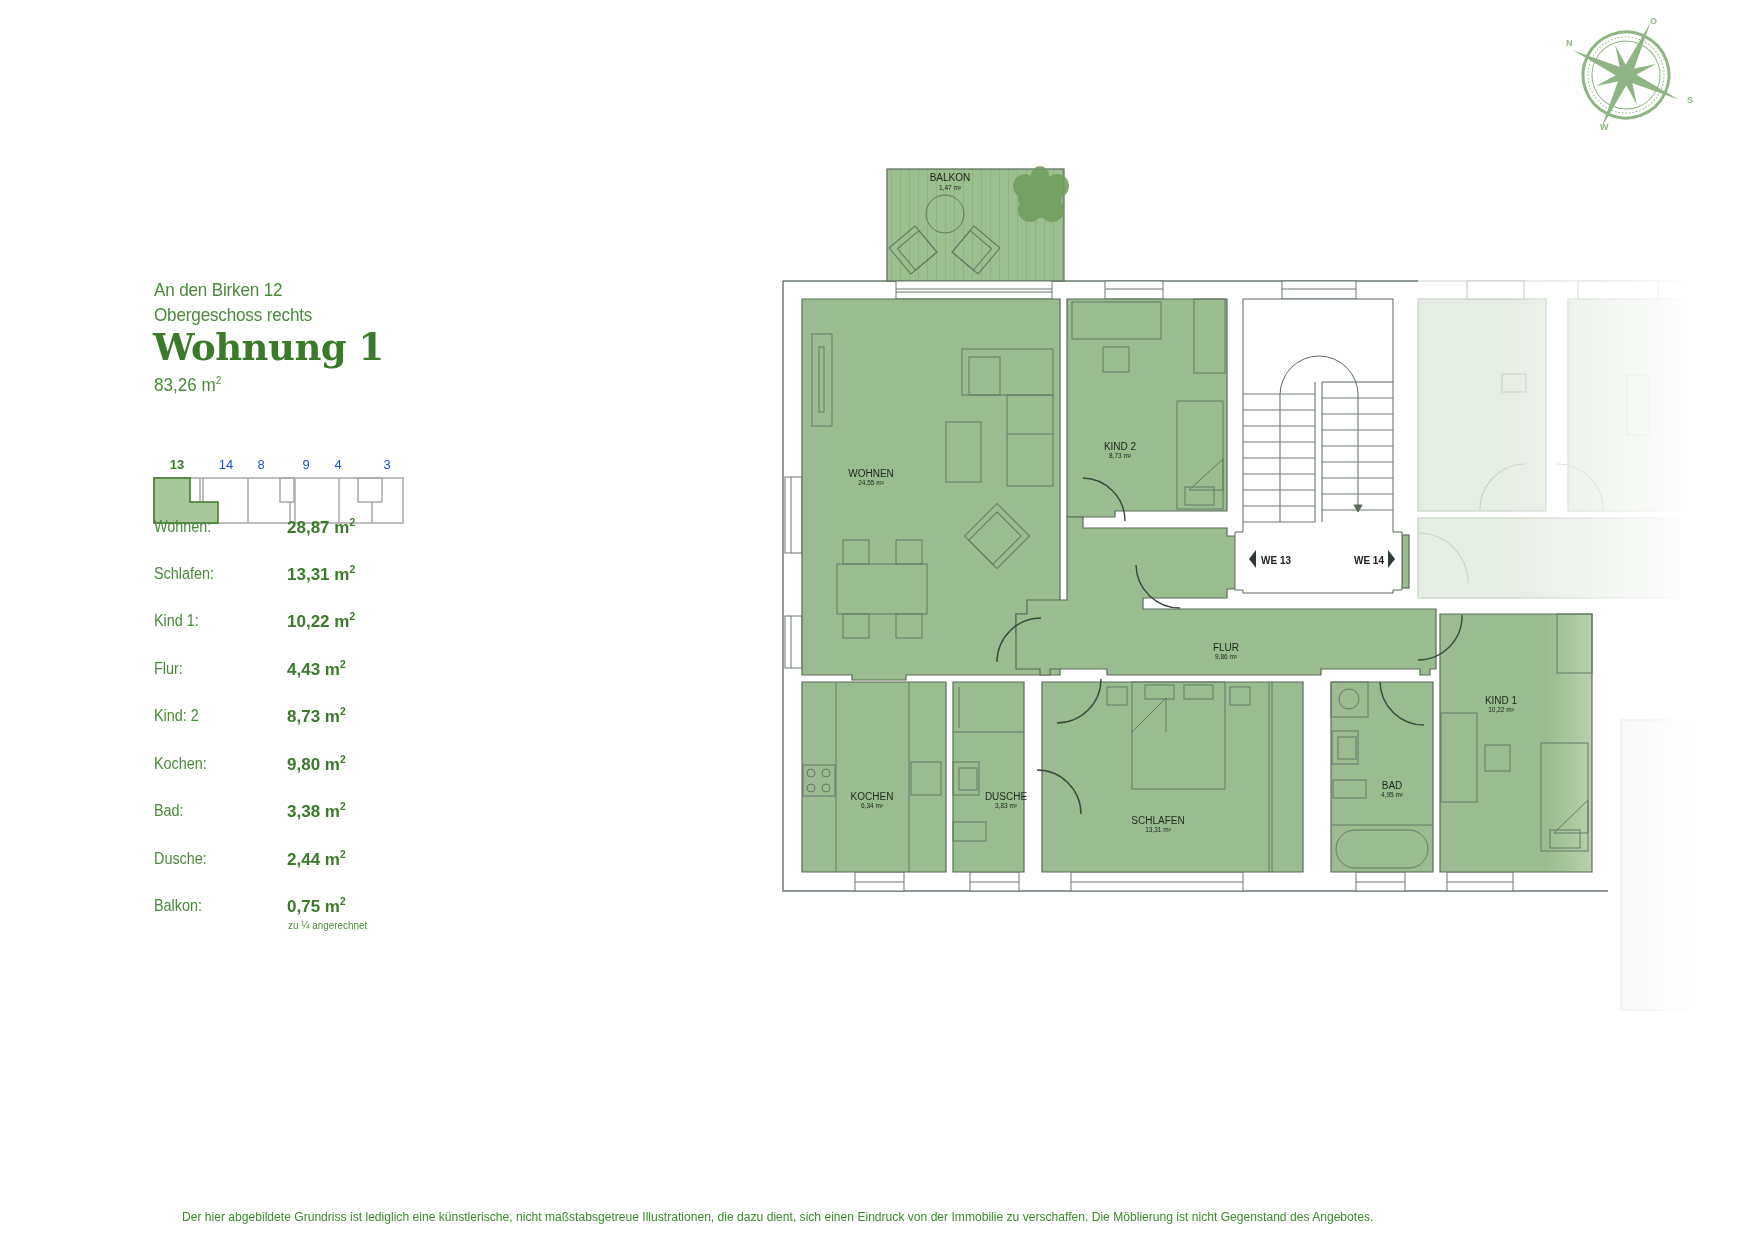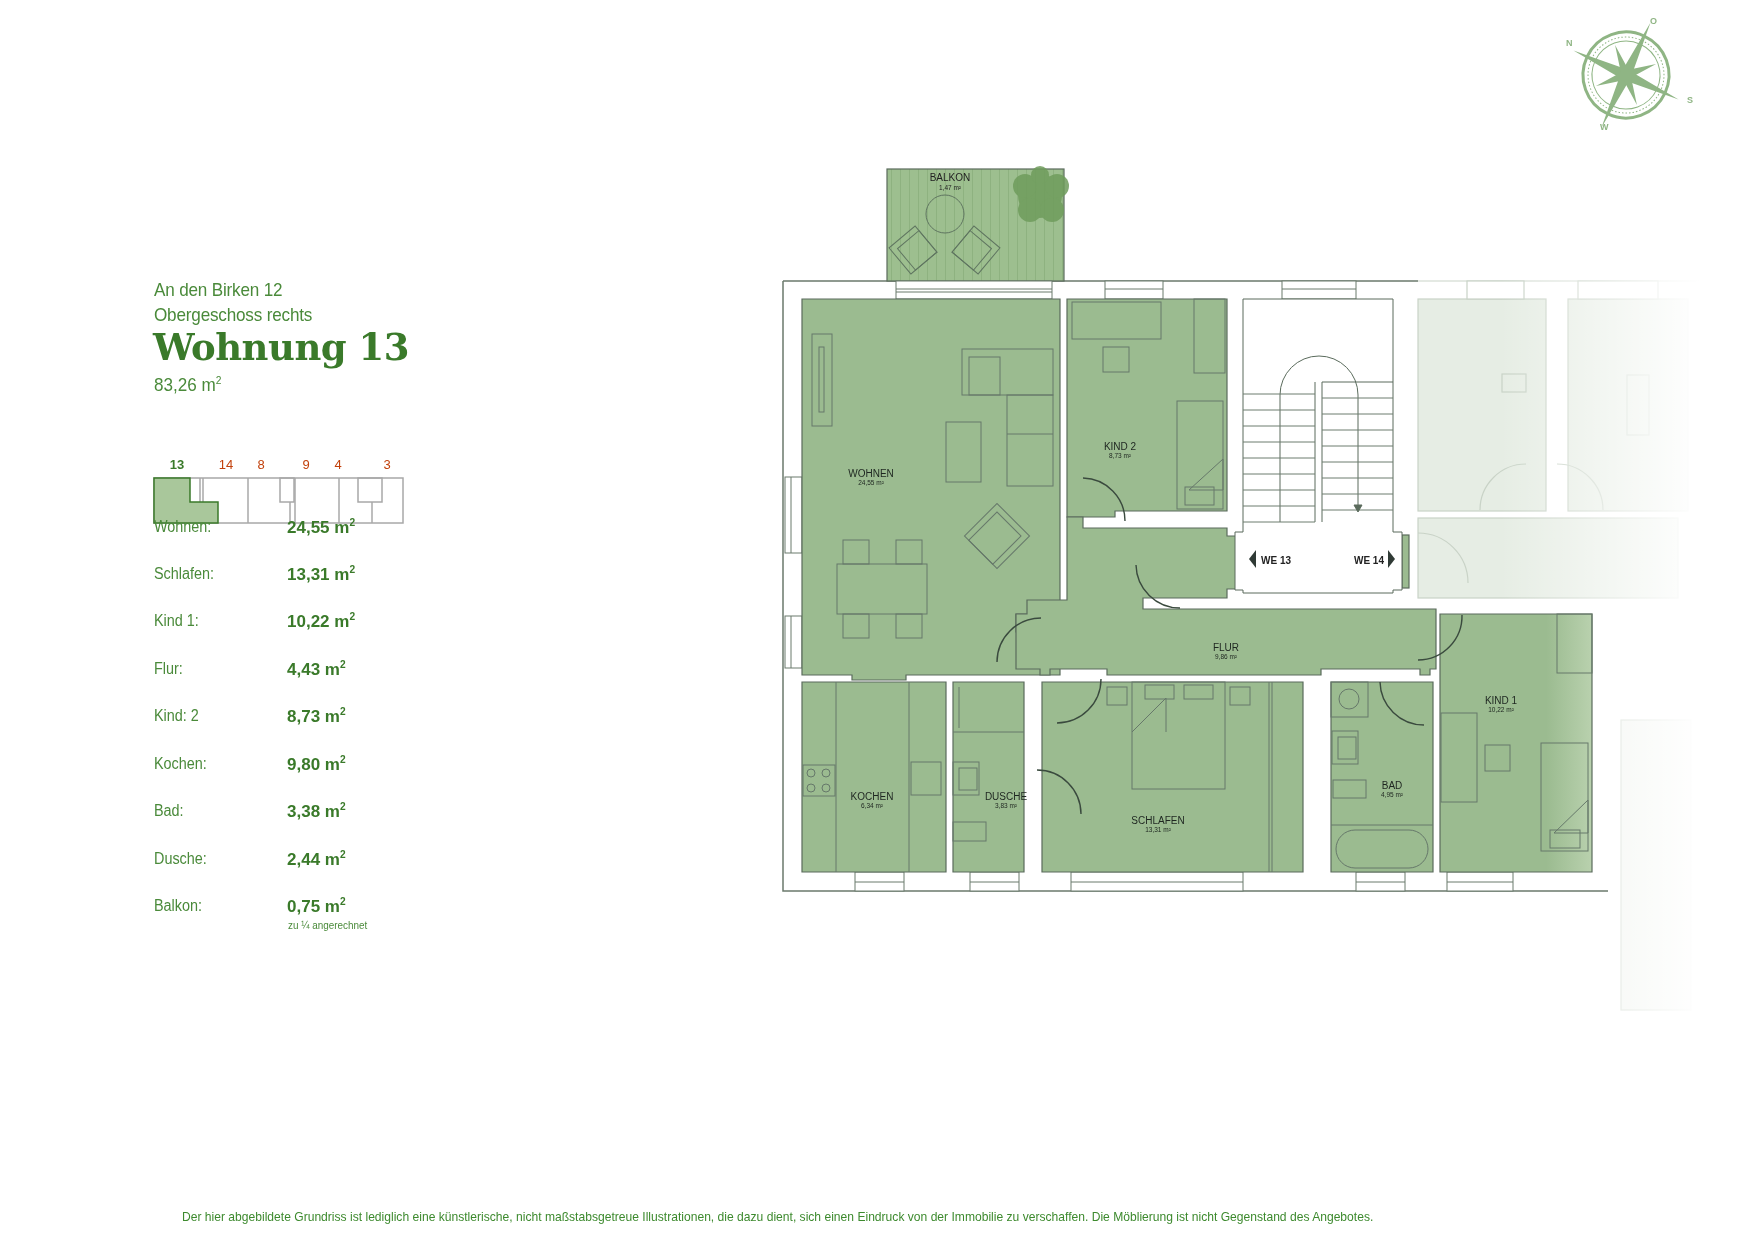--- a/index.html
+++ b/index.html
@@ -4,21 +4,21 @@
   <style>
     html, body { margin: 0; padding: 0; background: #ffffff; }
     body { width: 1755px; height: 1242px; position: relative; overflow: hidden;
            font-family: "Liberation Sans", sans-serif; color: #3d7a2e; }
     .abs { position: absolute; }
     .addr { left: 154px; font-size: 19px; color: #4a8a3a; letter-spacing: -0.2px; transform: scaleX(0.9); transform-origin: left; }
     .title { left: 153px; top: 325px; font-family: "DejaVu Serif", serif; font-weight: bold; font-size: 37px; color: #3a7a2a; letter-spacing: -0.5px; }
     .total { left: 154px; top: 374px; font-size: 19px; color: #4a8a3a; transform: scaleX(0.9); transform-origin: left; }
     .total sup, .val sup { font-size: 0.6em; }
     .minimap { left: 150px; top: 418px; margin-top: 39px; }
-    .mm-label { position: absolute; top: 0; font-size: 13px; color: #c2410c; transform: translateX(-50%); }
+    .mm-label { position: absolute; top: 0; font-size: 13px; color: #1d4ed8; transform: translateX(-50%); }
     .mm-label.active { color: #3a7a2a; font-weight: bold; }
     .area-row { left: 154px; width: 300px; height: 30px; }
     .area-row .lbl { position: absolute; left: 0; top: 0; font-size: 16px; color: #4a8a3a; transform: scaleX(0.9); transform-origin: left; }
     .area-row .val { position: absolute; left: 133px; top: -1px; font-size: 17px; color: #3a7a2a; font-weight: bold; }
     .area-row .note { position: absolute; left: 134px; top: 22px; font-size: 11px; color: #4a8a3a; white-space: nowrap; transform: scaleX(0.9); transform-origin: left; }
     .disclaimer { left: 182px; top: 1209px; font-size: 13px; color: #3d8a2e; white-space: nowrap; transform: scaleX(0.93); transform-origin: left; }
     svg text { font-family: "Liberation Sans", sans-serif; }
     #plan { position: absolute; left: 0; top: 0; }
   </style>
 </head>
@@ -258,21 +258,21 @@
   <g fill="#8fb584" font-size="9" font-weight="bold">
     <text x="1650" y="24">O</text>
     <text x="1687" y="103">S</text>
     <text x="1600" y="130">W</text>
     <text x="1566" y="46">N</text>
   </g>
 </svg>
 
 <div class="abs addr" style="top:279px">An den Birken 12</div>
 <div class="abs addr" style="top:304px">Obergeschoss rechts</div>
-<div class="abs title">Wohnung 13</div>
+<div class="abs title">Wohnung 1</div>
 <div class="abs total"><span>83,26 m</span><sup>2</sup></div>
 
 <div class="abs minimap" style="width:260px;height:70px;">
   <span class="mm-label active" style="left:27px">13</span>
   <span class="mm-label" style="left:76px">14</span>
   <span class="mm-label" style="left:111px">8</span>
   <span class="mm-label" style="left:156px">9</span>
   <span class="mm-label" style="left:188px">4</span>
   <span class="mm-label" style="left:237px">3</span>
   <svg width="260" height="52" style="position:absolute;left:0;top:16px">
@@ -287,21 +287,21 @@
       <rect x="208" y="5" width="24" height="24"></rect>
         <line x1="222" y1="29" x2="222" y2="50"></line>
       <line x1="53" y1="5" x2="53" y2="29"></line>
     </g>
     <path d="M4 5 H40 V29 H68 V50 H4 Z" fill="#a9c79b" stroke="#3a7a2a" stroke-width="1.5"></path>
   </svg>
 </div>
 
 <div class="abs area-row" style="top:518px">
   <span class="lbl">Wohnen:</span>
-    <span class="val"><span>24,55 m</span><sup>2</sup></span>
+    <span class="val"><span>28,87 m</span><sup>2</sup></span>
 </div>
 <div class="abs area-row" style="top:565px">
   <span class="lbl">Schlafen:</span>
     <span class="val"><span>13,31 m</span><sup>2</sup></span>
 </div>
 <div class="abs area-row" style="top:612px">
   <span class="lbl">Kind 1:</span>
     <span class="val"><span>10,22 m</span><sup>2</sup></span>
 </div>
 <div class="abs area-row" style="top:660px">

